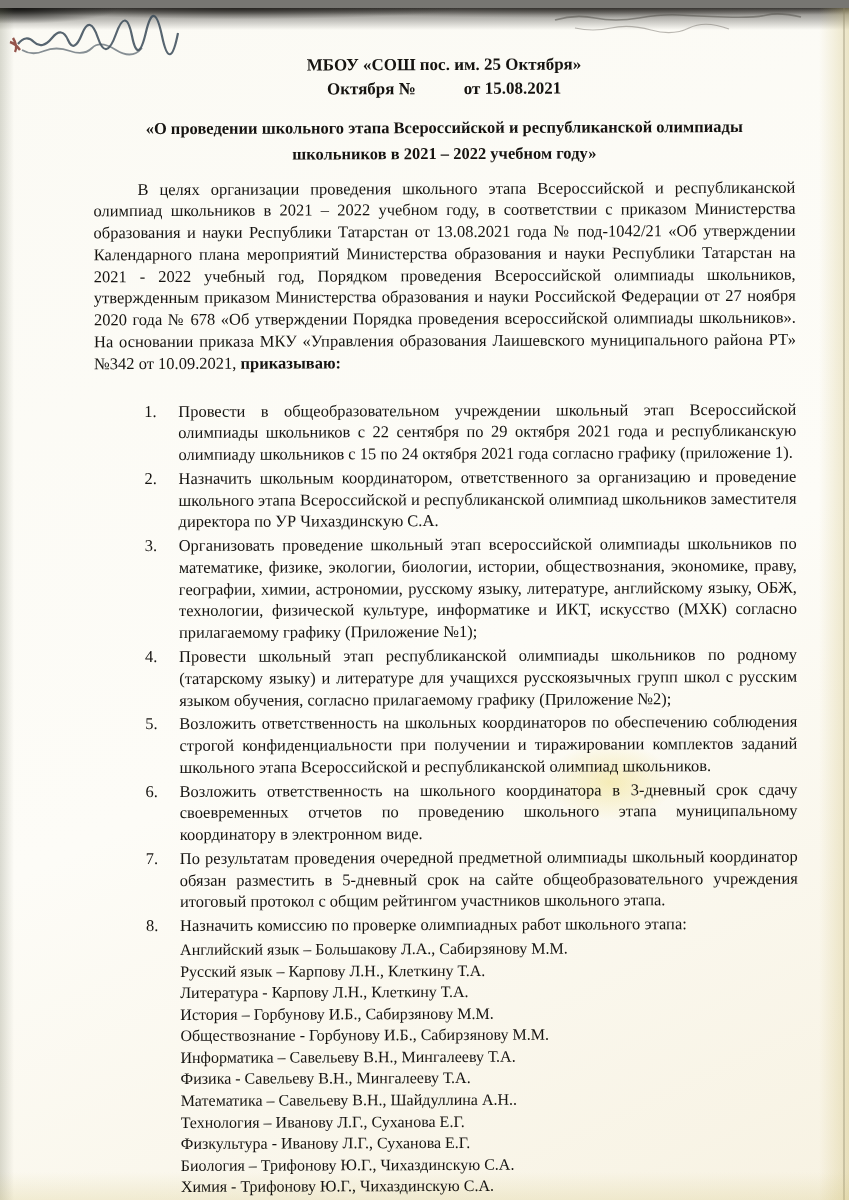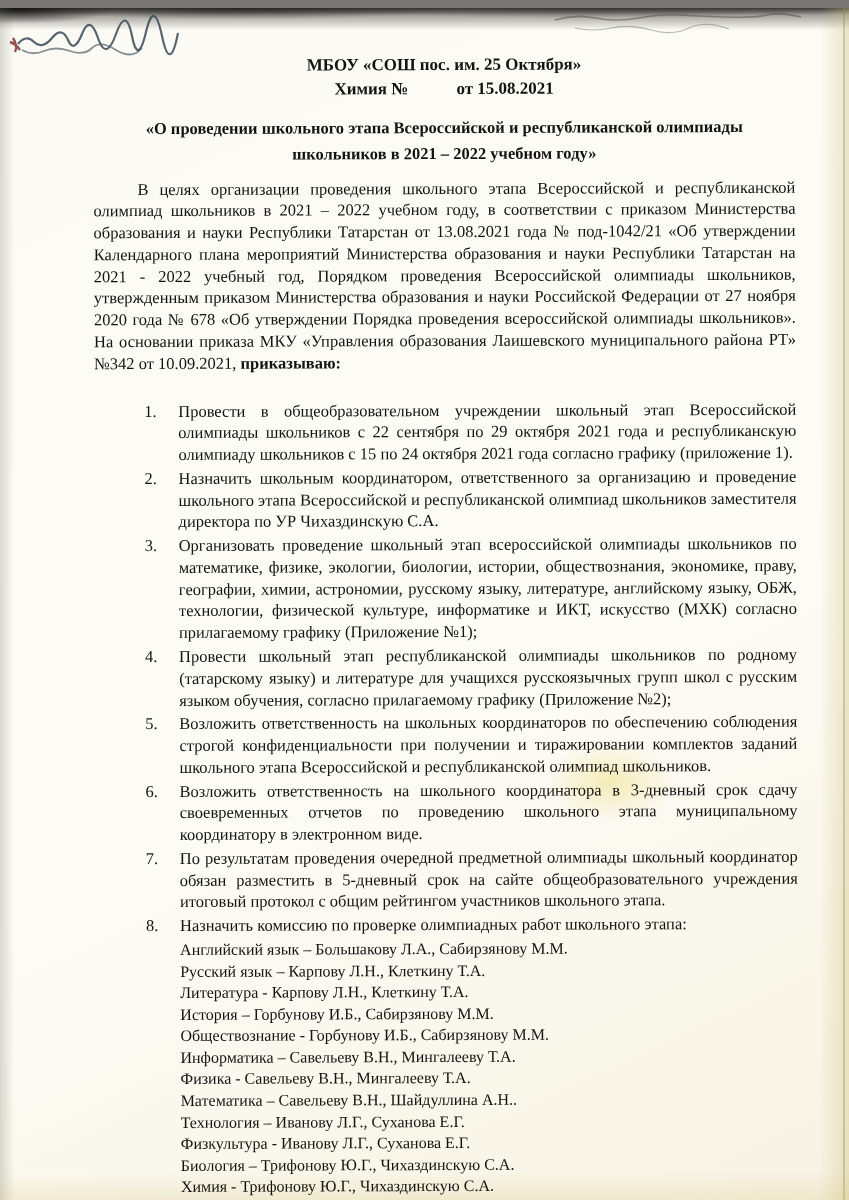--- a/index.html
+++ b/index.html
@@ -105,21 +105,21 @@
     <path d="M13 30 q5 8 2 14 M10 34 q6 2 10 8" stroke="#7a2a22" stroke-width="2.4" fill="none" opacity="0.8"></path>
     <path d="M555 12 q20 -6 40 -2 t44 0 t40 -3 t46 2 t42 -2 t34 2" stroke="#55534e" stroke-width="1.6" fill="none" opacity="0.55"></path>
     <path d="M575 20 q18 4 36 0 t40 2 t38 -2 t40 1" stroke="#6a675f" stroke-width="1.2" fill="none" opacity="0.45"></path>
   </svg>
 
   <div class="page-content">
 
     <div class="org-line">МБОУ «СОШ пос. им. 25 Октября»</div>
 
     <div class="order-line">
-      <span>Химия №</span>
+      <span>Октября №</span>
       <span>от 15.08.2021</span>
     </div>
 
     <div class="doc-title">
       <div>«О проведении школьного этапа Всероссийской и республиканской олимпиады</div>
       <div>школьников в 2021 – 2022 учебном году»</div>
     </div>
 
     <p class="intro"><span>В целях организации проведения школьного этапа Всероссийской и республиканской олимпиад школьников в 2021 – 2022 учебном году, в соответствии с приказом Министерства образования и науки Республики Татарстан от 13.08.2021 года № под-1042/21 «Об утверждении Календарного плана мероприятий Министерства образования и науки Республики Татарстан на 2021 - 2022 учебный год, Порядком проведения Всероссийской олимпиады школьников, утвержденным приказом Министерства образования и науки Российской Федерации от 27 ноября 2020 года № 678 «Об утверждении Порядка проведения всероссийской олимпиады школьников». На основании приказа МКУ «Управления образования Лаишевского муниципального района РТ» №342 от 10.09.2021, </span><b>приказываю:</b></p>
 

